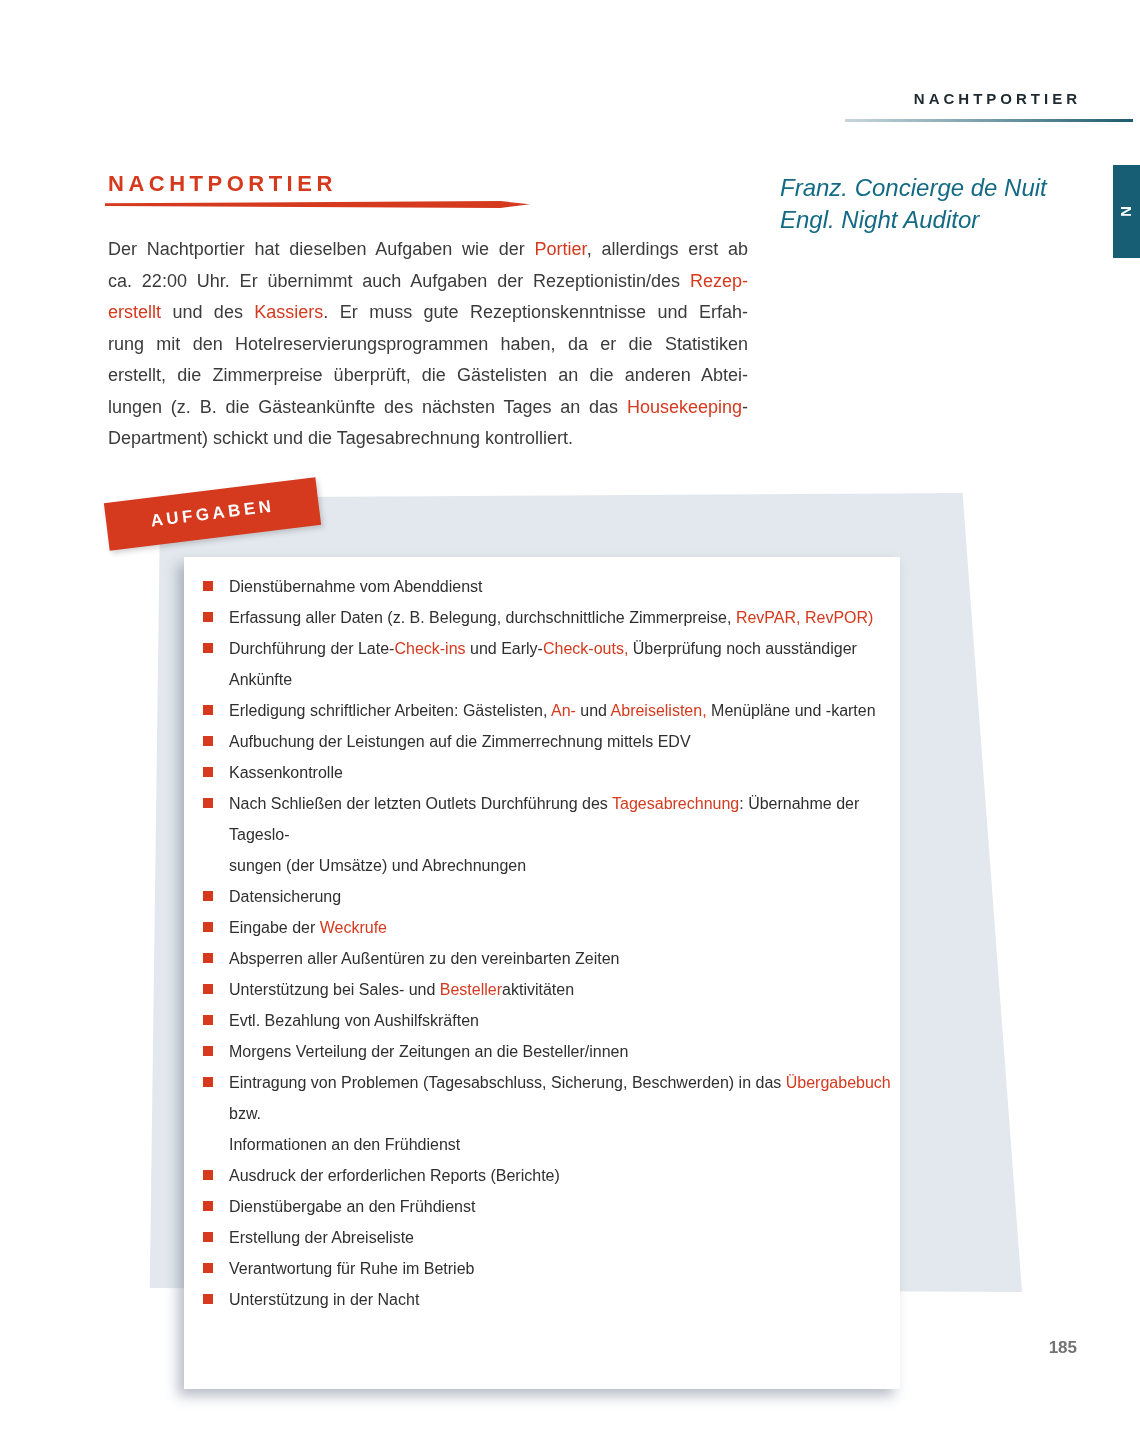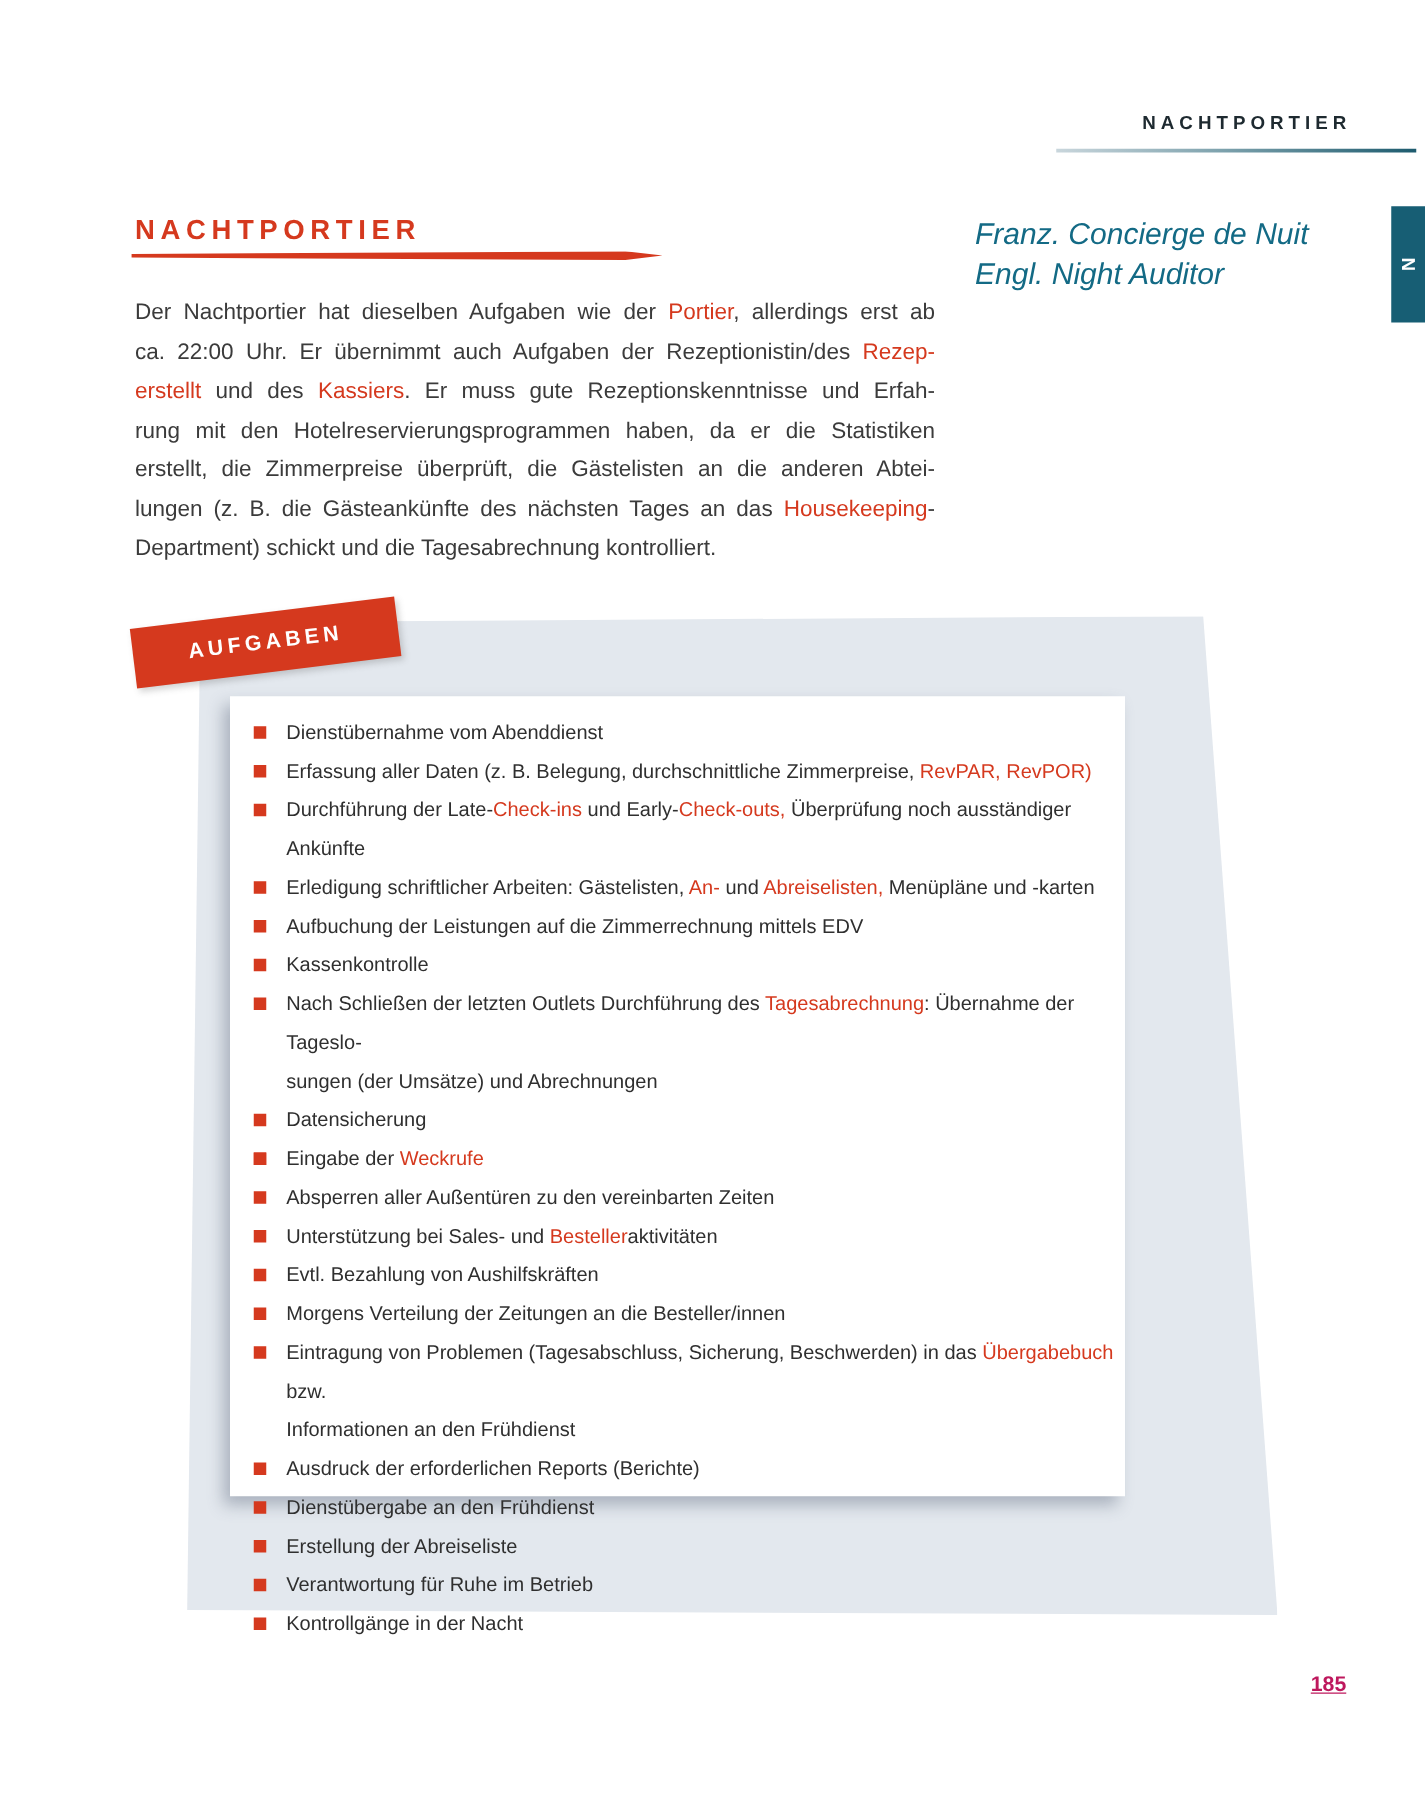--- a/index.html
+++ b/index.html
@@ -57,35 +57,35 @@
     clip-path:polygon(1.4% 0.6%,93.2% 0,100% 100%,0.2% 99.5%);
   }
   .ribbon{
     position:absolute;left:106px;top:490px;width:213px;height:48px;
     background:var(--red);transform:rotate(-7deg);
     display:flex;align-items:center;justify-content:center;
     box-shadow:2px 3px 5px rgba(80,80,80,.25);
   }
   .ribbon span{color:#fff;font-size:17px;font-weight:bold;letter-spacing:3.5px;}
   .card{
-    position:absolute;left:184px;top:557px;width:716px;height:640px;background:#fff;
+    position:absolute;left:184px;top:557px;width:716px;height:832px;background:#fff;
     box-shadow:-6px 7px 12px rgba(100,110,130,.45);
   }
   ul.task-list{list-style:none;margin:0;padding:14px 8px 0 0;}
   li.task{
     position:relative;padding-left:45px;
     font-size:16px;line-height:31px;color:var(--ink);
   }
   .task .bullet{
     position:absolute;left:19px;top:10px;width:10px;height:10px;background:var(--red);
   }
   .task-text{white-space:pre-line;}
   .page-number{
     position:absolute;top:1338px;right:63px;
-    font-size:17px;font-weight:bold;color:#be185d;text-decoration:underline;
+    font-size:17px;font-weight:bold;color:#737373;
   }
 </style>
 </head>
 <body>
 
 <div class="running-header">NACHTPORTIER</div>
 <div class="header-rule"></div>
 
 <div class="side-tab">
   <span>N</span>
@@ -127,21 +127,21 @@
       <li class="task"><span class="bullet"></span><span class="task-text"><span>Absperren aller Außentüren zu den vereinbarten Zeiten</span></span></li>
       <li class="task"><span class="bullet"></span><span class="task-text"><span>Unterstützung bei Sales- und </span><span class="red">Besteller</span><span>aktivitäten</span></span></li>
       <li class="task"><span class="bullet"></span><span class="task-text"><span>Evtl. Bezahlung von Aushilfskräften</span></span></li>
       <li class="task"><span class="bullet"></span><span class="task-text"><span>Morgens Verteilung der Zeitungen an die Besteller/innen</span></span></li>
       <li class="task"><span class="bullet"></span><span class="task-text"><span>Eintragung von Problemen (Tagesabschluss, Sicherung, Beschwerden) in das </span><span class="red">Übergabebuch</span><span> bzw.
 Informationen an den Frühdienst</span></span></li>
       <li class="task"><span class="bullet"></span><span class="task-text"><span>Ausdruck der erforderlichen Reports (Berichte)</span></span></li>
       <li class="task"><span class="bullet"></span><span class="task-text"><span>Dienstübergabe an den Frühdienst</span></span></li>
       <li class="task"><span class="bullet"></span><span class="task-text"><span>Erstellung der Abreiseliste</span></span></li>
       <li class="task"><span class="bullet"></span><span class="task-text"><span>Verantwortung für Ruhe im Betrieb</span></span></li>
-      <li class="task"><span class="bullet"></span><span class="task-text"><span>Kontrollgänge in der Nacht</span></span></li>
+      <li class="task"><span class="bullet"></span><span class="task-text"><span>Unterstützung in der Nacht</span></span></li>
     </ul>
 </div>
 
 <div class="ribbon">
   <span>AUFGABEN</span>
 </div>
 
 <div class="page-number">185</div>
 
 </body></html>

